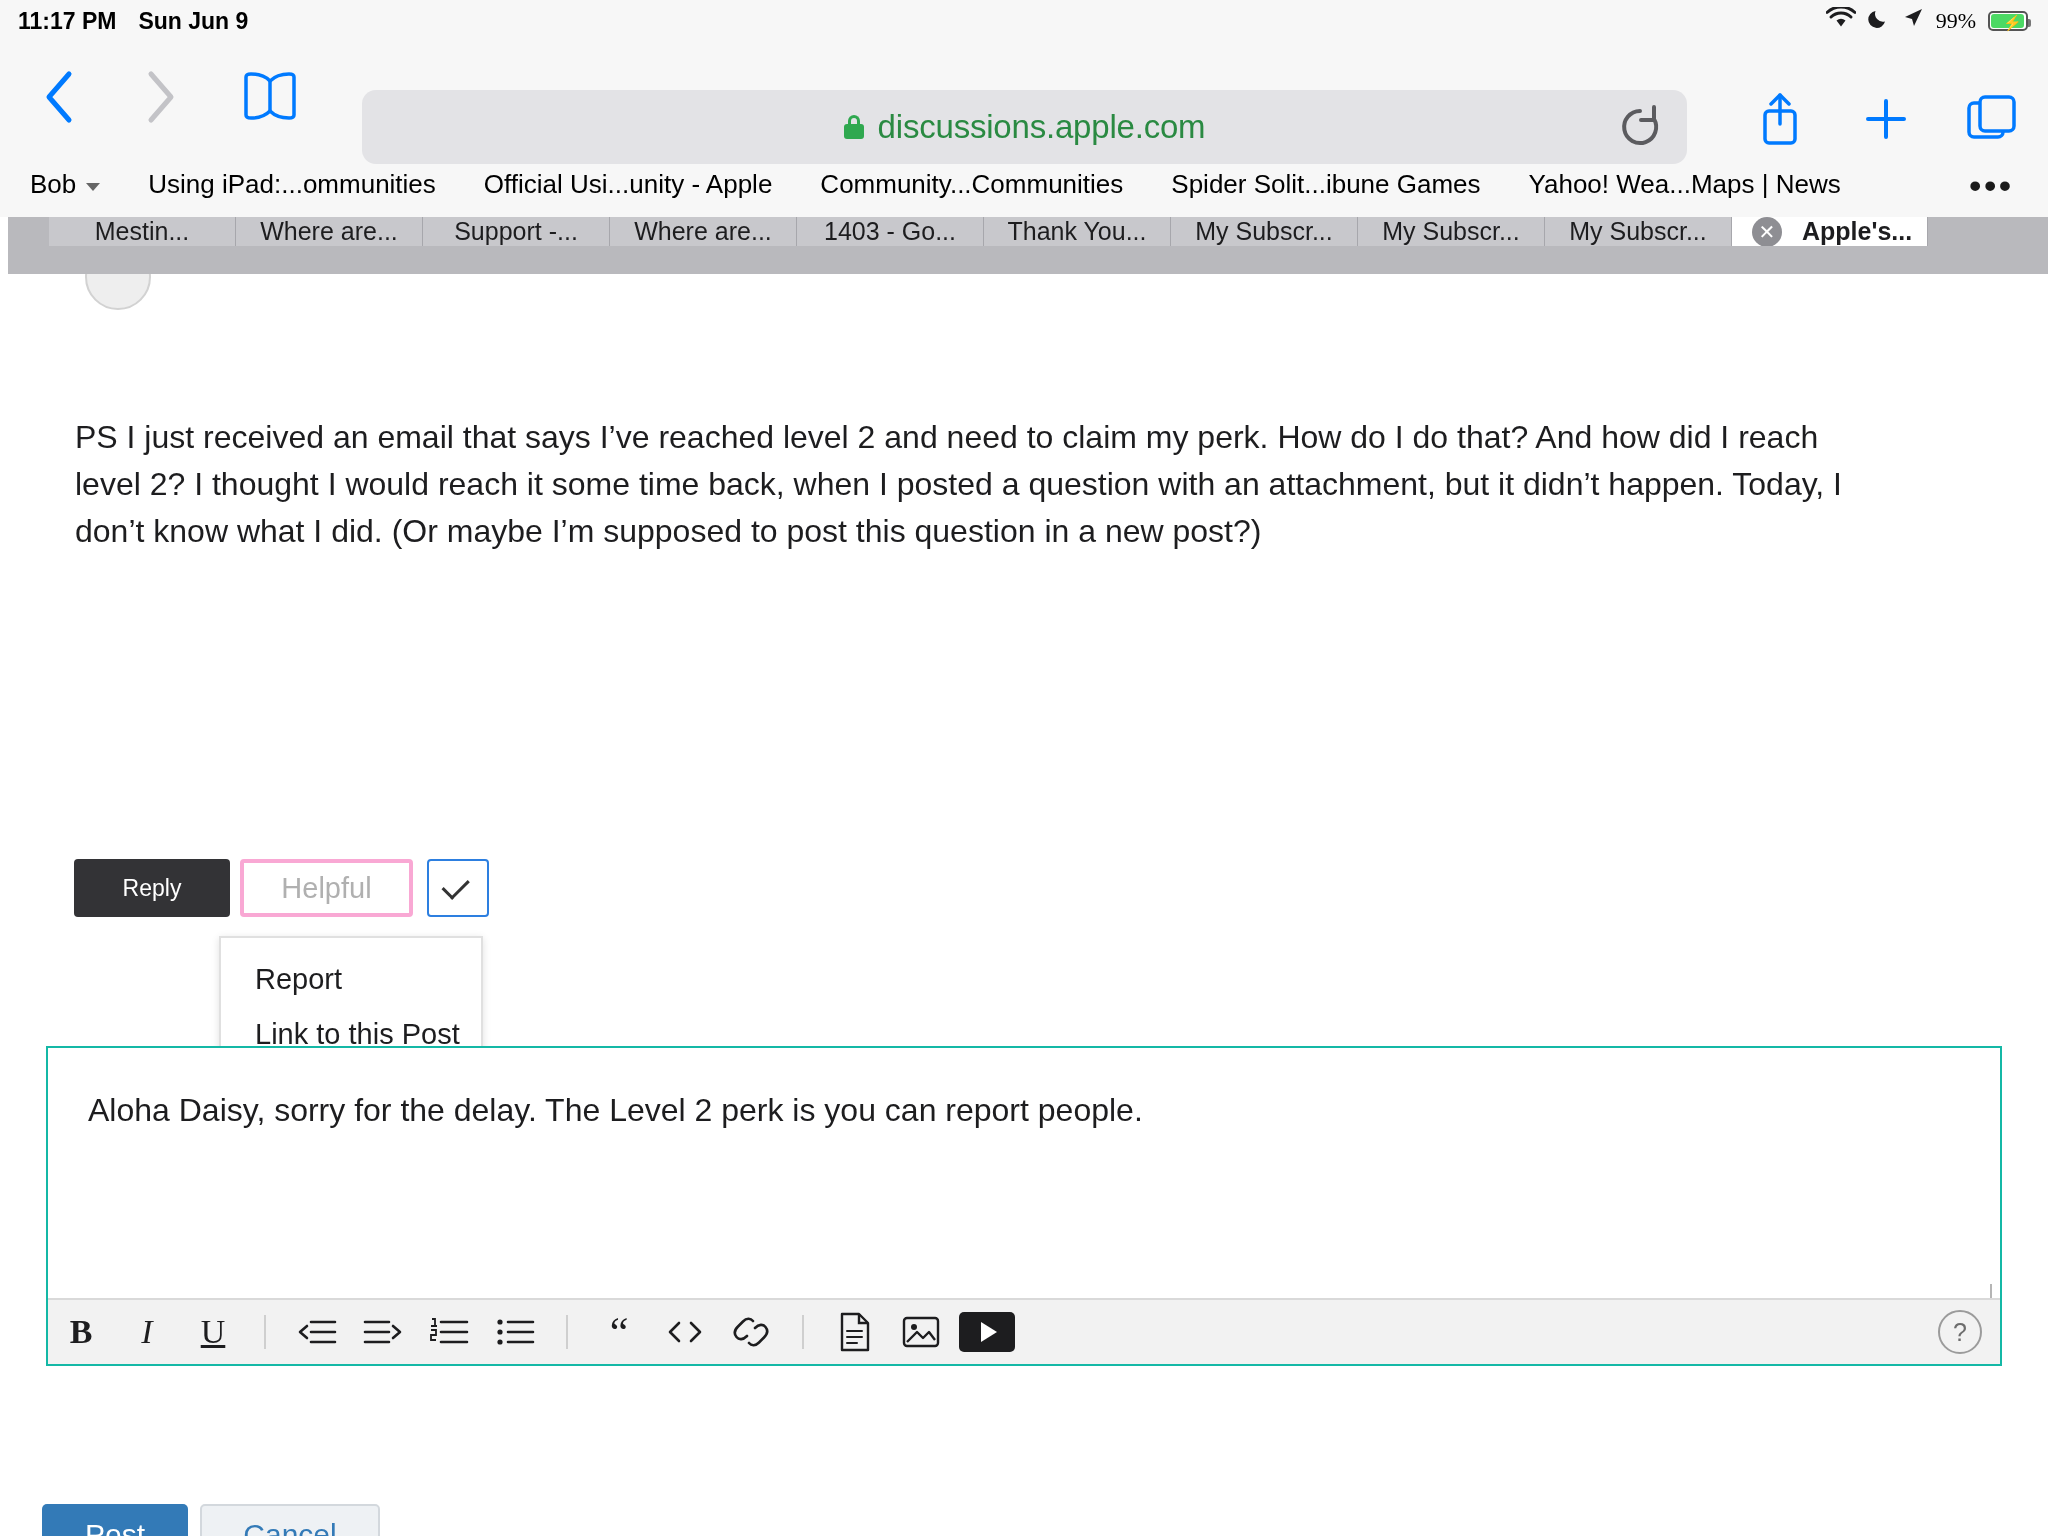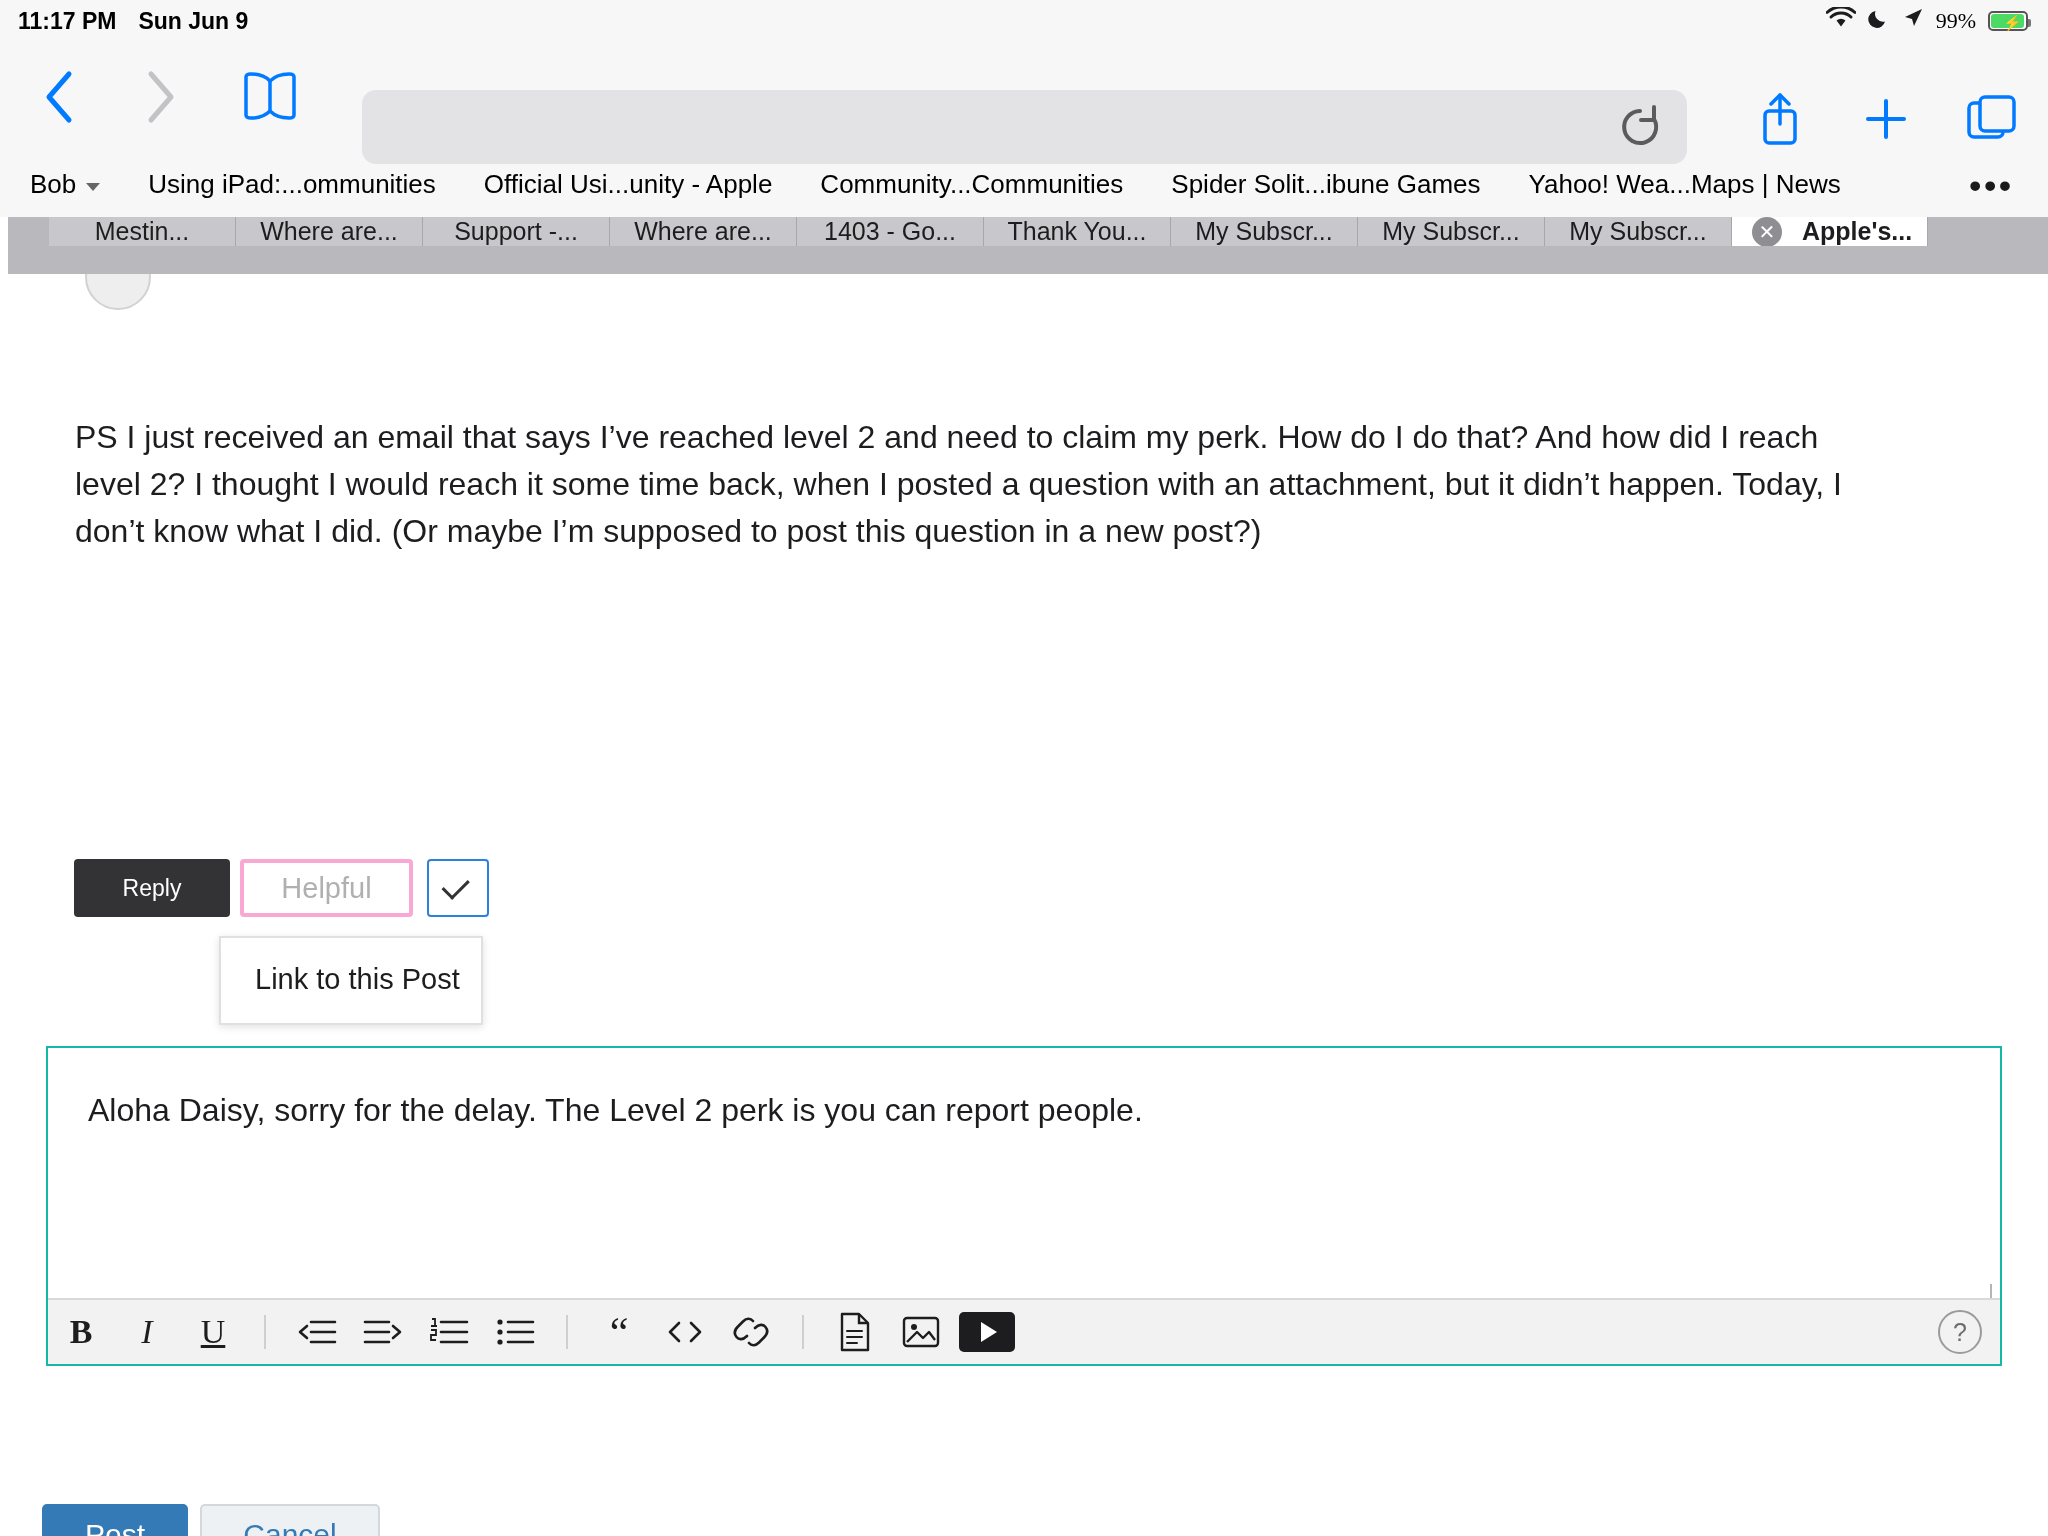--- a/index.html
+++ b/index.html
@@ -486,20 +486,27 @@
           </svg>
       </div>
       <div class="nav-btn" id="bookmarks-btn">
         <svg width="56" height="52" viewBox="0 0 56 52">
           <path d="M4 6 C4 4 6 3 9 3 C17 3 24 6 28 10 C32 6 39 3 47 3 C50 3 52 4 52 6 L52 44 C52 46 50 47 47 47 C39 47 32 44 28 40 C24 44 17 47 9 47 C6 47 4 46 4 44 Z" stroke="#007aff" stroke-width="3.5" fill="none"></path>
           <path d="M28 10 L28 40" stroke="#007aff" stroke-width="3.5" fill="none"></path>
         </svg>
       </div>
 
       <div class="urlbar">
+        <div class="url-inner">
+          <span class="lock">
+            <span class="shackle"></span>
+              <span class="body"></span>
+          </span>
+          <span class="url-text">discussions.apple.com</span>
+        </div>
         <div class="reload-btn">
           <svg width="44" height="44" viewBox="0 0 44 44">
             <path d="M22 6 A16 16 0 1 0 36 14" stroke="#5b5b5f" stroke-width="4" fill="none" stroke-linecap="round"></path>
             <path d="M36 2 L36 15 L23 15" stroke="#5b5b5f" stroke-width="4" fill="none" stroke-linecap="round" stroke-linejoin="round"></path>
           </svg>
         </div>
       </div>
 
       <div class="right-icons">
         <div>
@@ -591,20 +598,21 @@
 
     <div class="actions">
       <div class="btn-reply">Reply</div>
       <div class="btn-helpful">Helpful</div>
       <div class="btn-caret">
         <span class="caret-glyph"></span>
       </div>
     </div>
 
     <div class="dropdown">
+      <div class="item">Report</div>
       <div class="item">Link to this Post</div>
     </div>
 
     <div class="editor">
       <div class="editor-text">Aloha Daisy, sorry for the delay. The Level 2 perk is you can report people.</div>
       <div class="resize-grip"></div>
 
       <div class="toolbar2">
         <div class="tb-item tb-bold">B</div>
         <div class="tb-item tb-ital">I</div>

